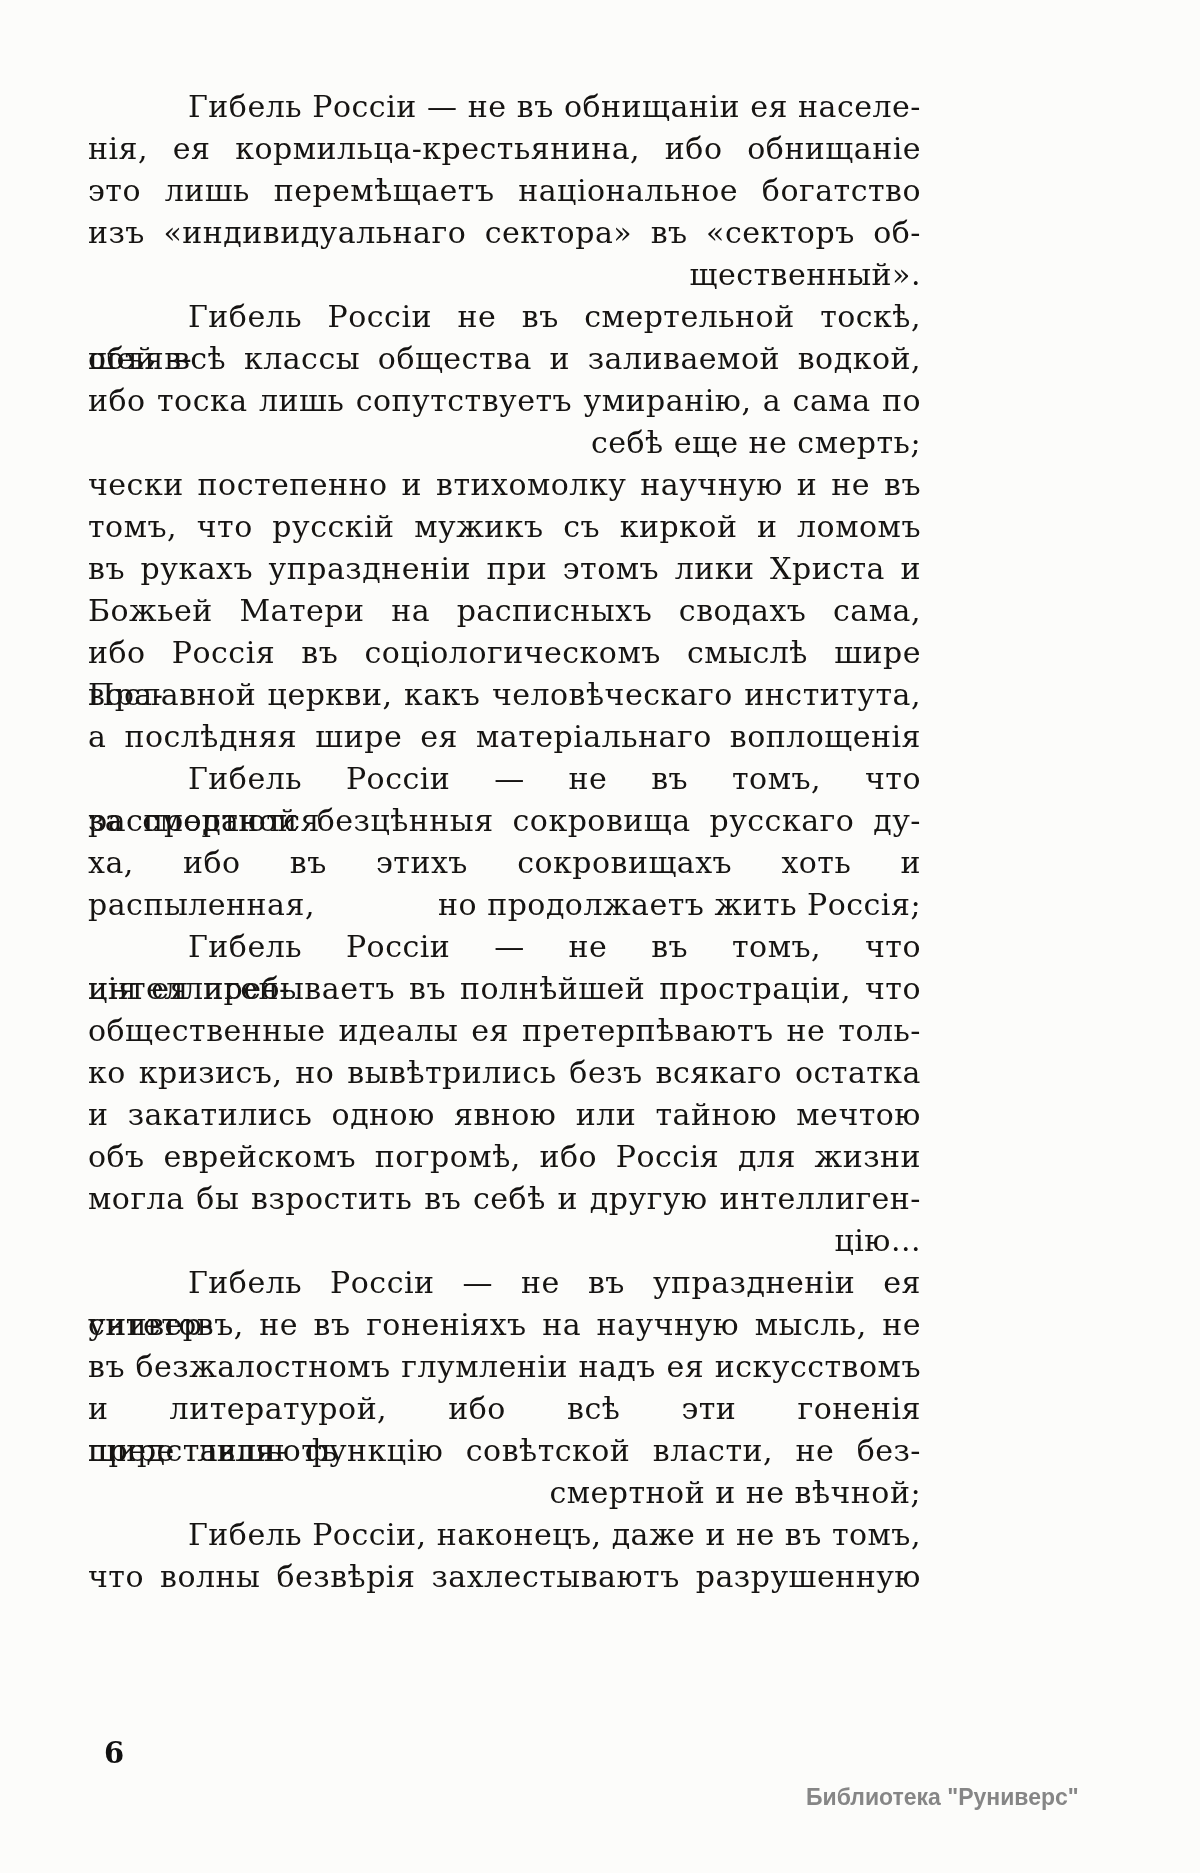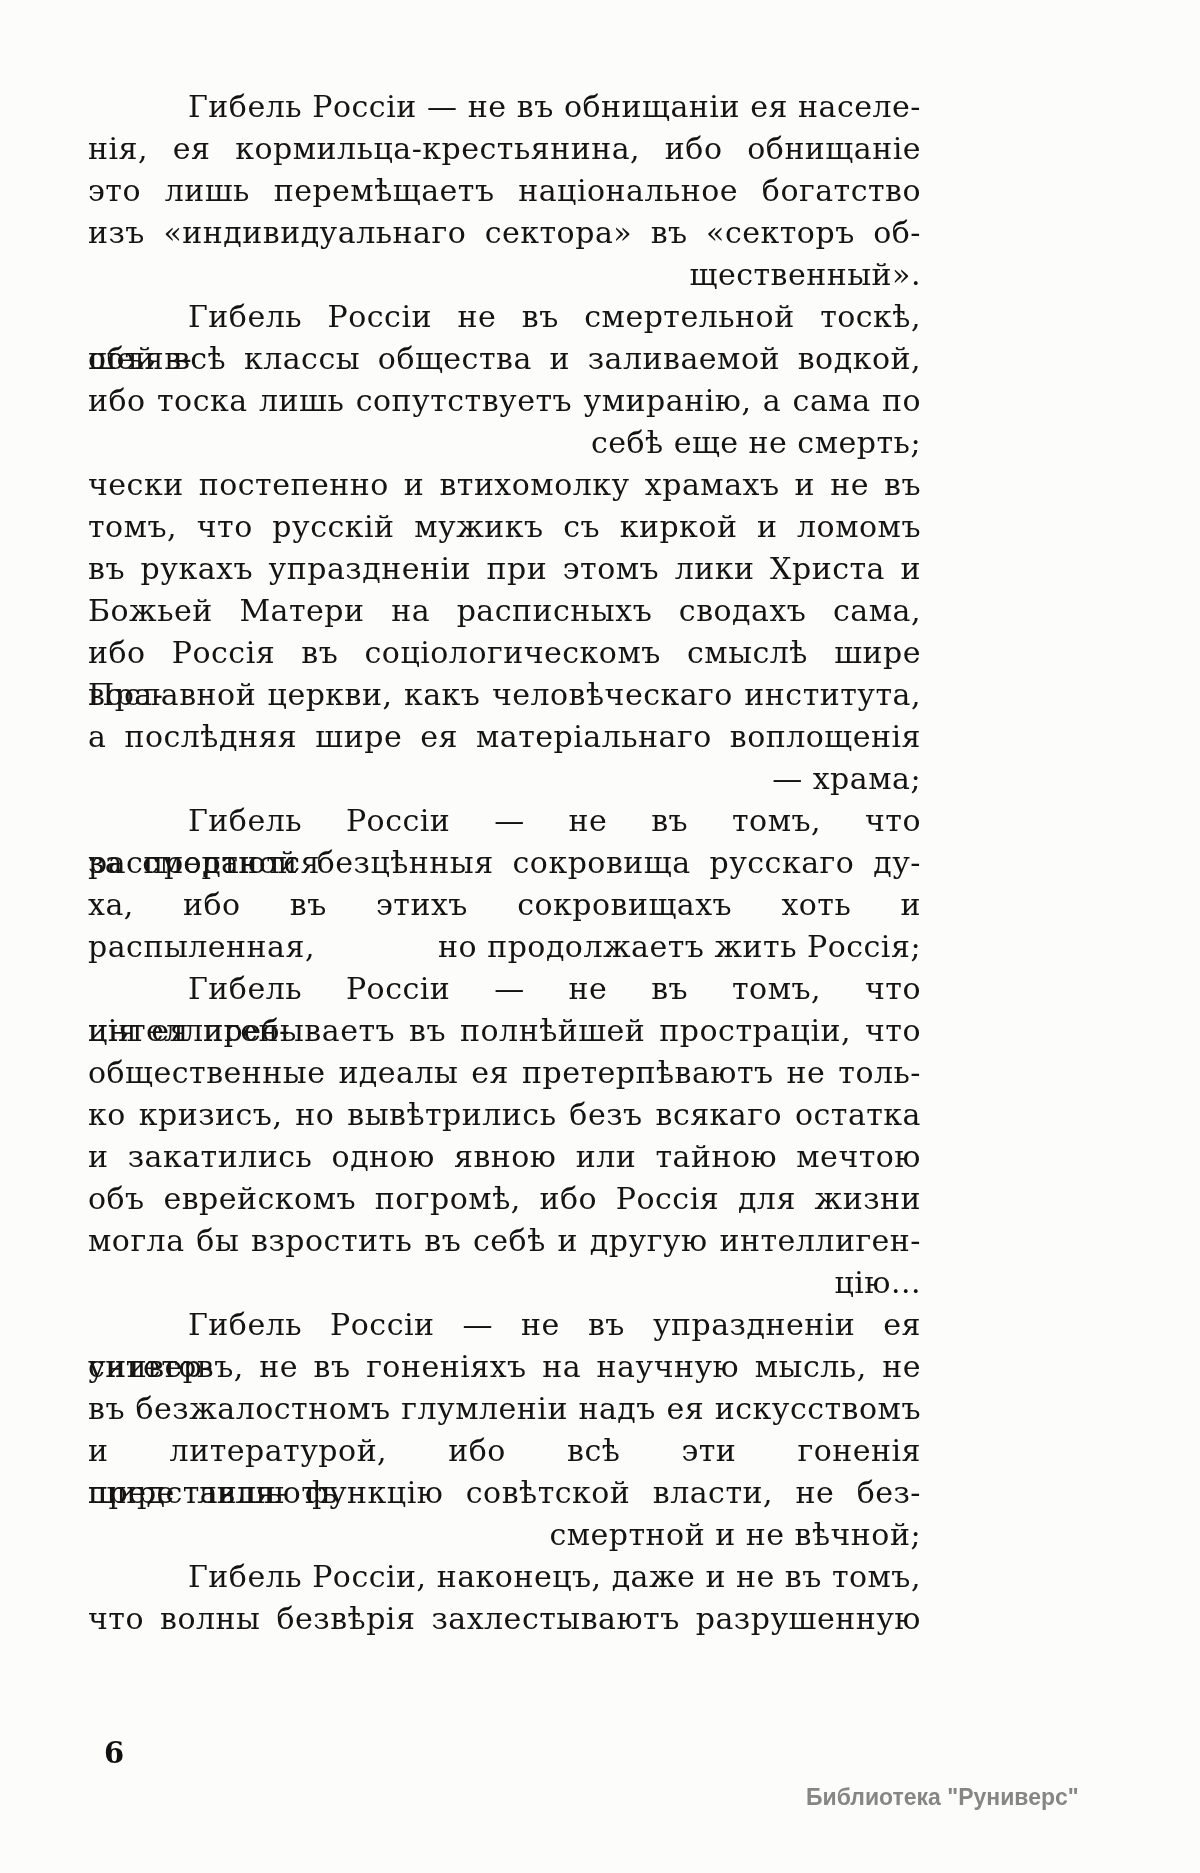--- a/index.html
+++ b/index.html
@@ -69,28 +69,27 @@
   <div class="text-block" id="text-block">
       <div class="line indent just">Гибель Россіи — не въ обнищаніи ея населе-</div>
       <div class="line just">нія, ея кормильца-крестьянина, ибо обнищаніе</div>
       <div class="line just">это лишь перемѣщаетъ національное богатство</div>
       <div class="line just">изъ «индивидуальнаго сектора» въ «секторъ об-</div>
       <div class="line">щественный».</div>
       <div class="line indent just">Гибель Россіи не въ смертельной тоскѣ, объяв-</div>
       <div class="line just">шей всѣ классы общества и заливаемой водкой,</div>
       <div class="line just">ибо тоска лишь сопутствуетъ умиранію, а сама по</div>
       <div class="line">себѣ еще не смерть;</div>
-      <div class="line just">чески постепенно и втихомолку храмахъ и не въ</div>
+      <div class="line just">чески постепенно и втихомолку научную и не въ</div>
       <div class="line just">томъ, что русскій мужикъ съ киркой и ломомъ</div>
       <div class="line just">въ рукахъ упраздненіи при этомъ лики Христа и</div>
       <div class="line just">Божьей Матери на расписныхъ сводахъ сама,</div>
       <div class="line just">ибо Россія въ соціологическомъ смыслѣ шире Пра-</div>
       <div class="line just">вославной церкви, какъ человѣческаго института,</div>
       <div class="line just">а послѣдняя шире ея матеріальнаго воплощенія</div>
-      <div class="line">— храма;</div>
       <div class="line indent just">Гибель Россіи — не въ томъ, что распродаются</div>
       <div class="line just">за смертной безцѣнныя сокровища русскаго ду-</div>
       <div class="line just">ха, ибо въ этихъ сокровищахъ хоть и распыленная,</div>
       <div class="line">но продолжаетъ жить Россія;</div>
       <div class="line indent just">Гибель Россіи — не въ томъ, что интеллиген-</div>
       <div class="line just">ція ея пребываетъ въ полнѣйшей простраціи, что</div>
       <div class="line just">общественные идеалы ея претерпѣваютъ не толь-</div>
       <div class="line just">ко кризисъ, но вывѣтрились безъ всякаго остатка</div>
       <div class="line just">и закатились одною явною или тайною мечтою</div>
       <div class="line just">объ еврейскомъ погромѣ, ибо Россія для жизни</div>

